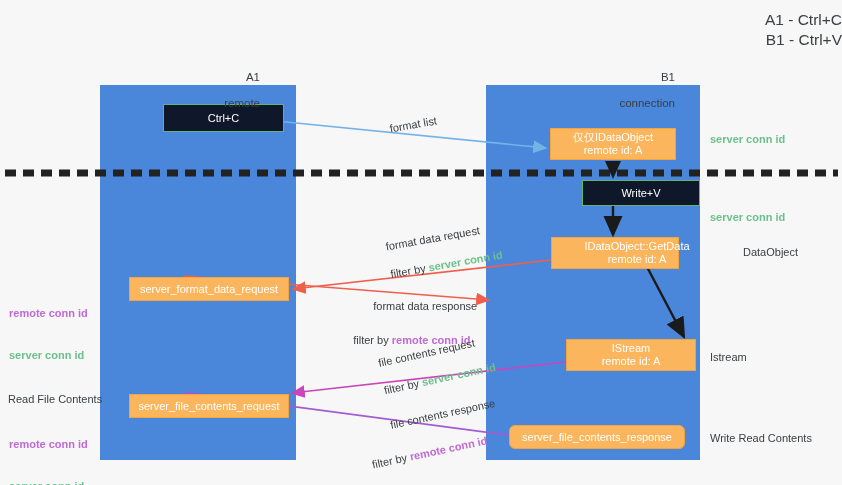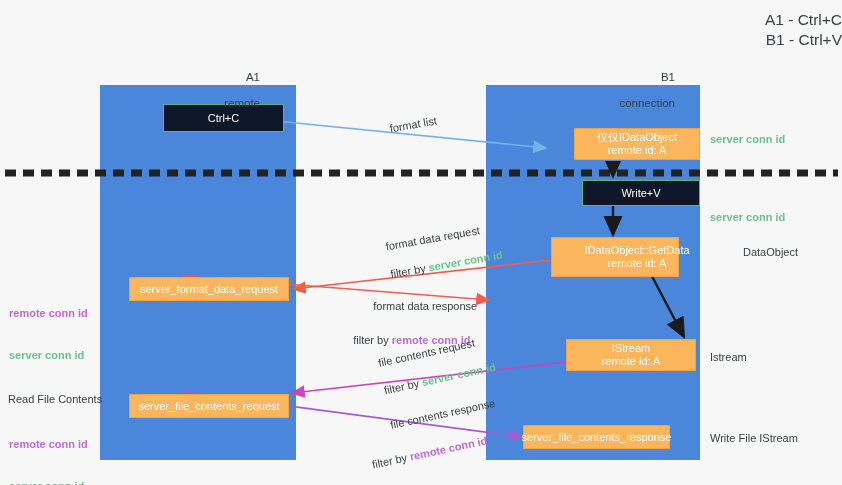--- a/index.html
+++ b/index.html
@@ -109,37 +109,37 @@
 
     <line x1="566" y1="362" x2="292" y2="393" stroke="#cc44bb" stroke-width="1.6" marker-end="url(#ah-magenta)"></line>
 
     <line x1="183" y1="392" x2="522" y2="437" stroke="#a45bd1" stroke-width="1.6" marker-end="url(#ah-purple)"></line>
 
     <line x1="5" y1="173" x2="838" y2="173" stroke="#222222" stroke-width="7" stroke-dasharray="11 7"></line>
   </svg>
 
   <div class="node green" style="left:135px;top:104px;width:121px;height:28px;">Ctrl+C</div>
 
-  <div class="node orange" style="left:550px;top:128px;width:126px;height:32px;margin-left:24px;">仅仅IDataObject
+  <div class="node orange" style="left:550px;top:128px;width:126px;height:32px;">仅仅IDataObject
 remote id: A</div>
 
   <div class="node green" style="left:554px;top:180px;width:118px;height:26px;">Write+V</div>
 
-  <div class="node orange" style="left:551px;top:237px;width:128px;height:40px;padding-left:44px;">IDataObject::GetData
+  <div class="node orange" style="left:551px;top:237px;width:128px;height:32px;padding-left:44px;">IDataObject::GetData
 remote id: A</div>
 
   <div class="node orange" style="left:129px;top:277px;width:160px;height:24px;">server_format_data_request</div>
 
 
   <div class="node orange" style="left:566px;top:339px;width:130px;height:32px;">IStream
 remote id: A</div>
 
   <div class="node orange" style="left:129px;top:394px;width:160px;height:24px;">server_file_contents_request</div>
 
-  <div class="node orange" style="left:523px;top:425px;width:147px;height:24px;">server_file_contents_response</div>
+  <div class="node orange" style="left:509px;top:425px;width:176px;height:24px;border-radius:6px;">server_file_contents_response</div>
 
   <div class="note rot-a" style="left:374px;top:110px;">
     <span class="plain">format list</span>
   </div>
 
   <div class="note rot-a" style="left:370px;top:228px;">
     <span class="plain">format data request</span><br>
     <span class="plain">filter by </span><span class="green">server conn id</span>
   </div>
 
@@ -155,21 +155,21 @@
 
   <div class="note rot-b" style="left:374px;top:407px;">
     <span class="plain">file contents response</span><br>
     <span style="display:inline-block;margin-left:-26px;margin-top:7px;"><span class="plain">filter by </span><span class="purple">remote conn id</span></span>
   </div>
 
   <div class="side-label green" style="left:710px;top:132px;">server conn id</div>
   <div class="side-label green" style="left:710px;top:210px;">server conn id</div>
   <div class="side-label" style="left:710px;top:245px;margin-left:33px;">DataObject</div>
   <div class="side-label" style="left:710px;top:350px;">Istream</div>
-  <div class="side-label" style="left:710px;top:431px;">Write File IStream</div>
+  <div class="side-label" style="left:710px;top:431px;">Write Read Contents</div>
 
   <div class="conn-pair" style="left:9px;top:278px;">
     <span class="purple">remote conn id</span>
     <span class="green">server conn id</span>
   </div>
 
   <div class="side-label" style="left:8px;top:392px;">Read File Contents</div>
 
   <div class="conn-pair" style="left:9px;top:409px;">
     <span class="purple">remote conn id</span>

